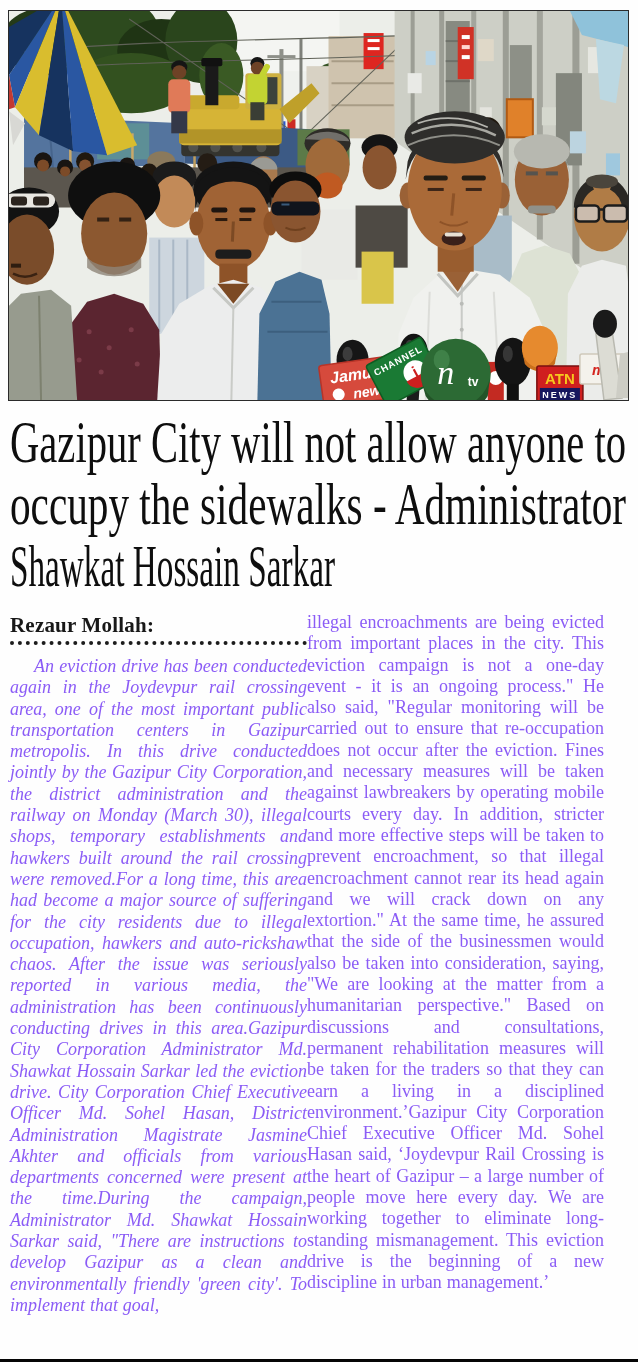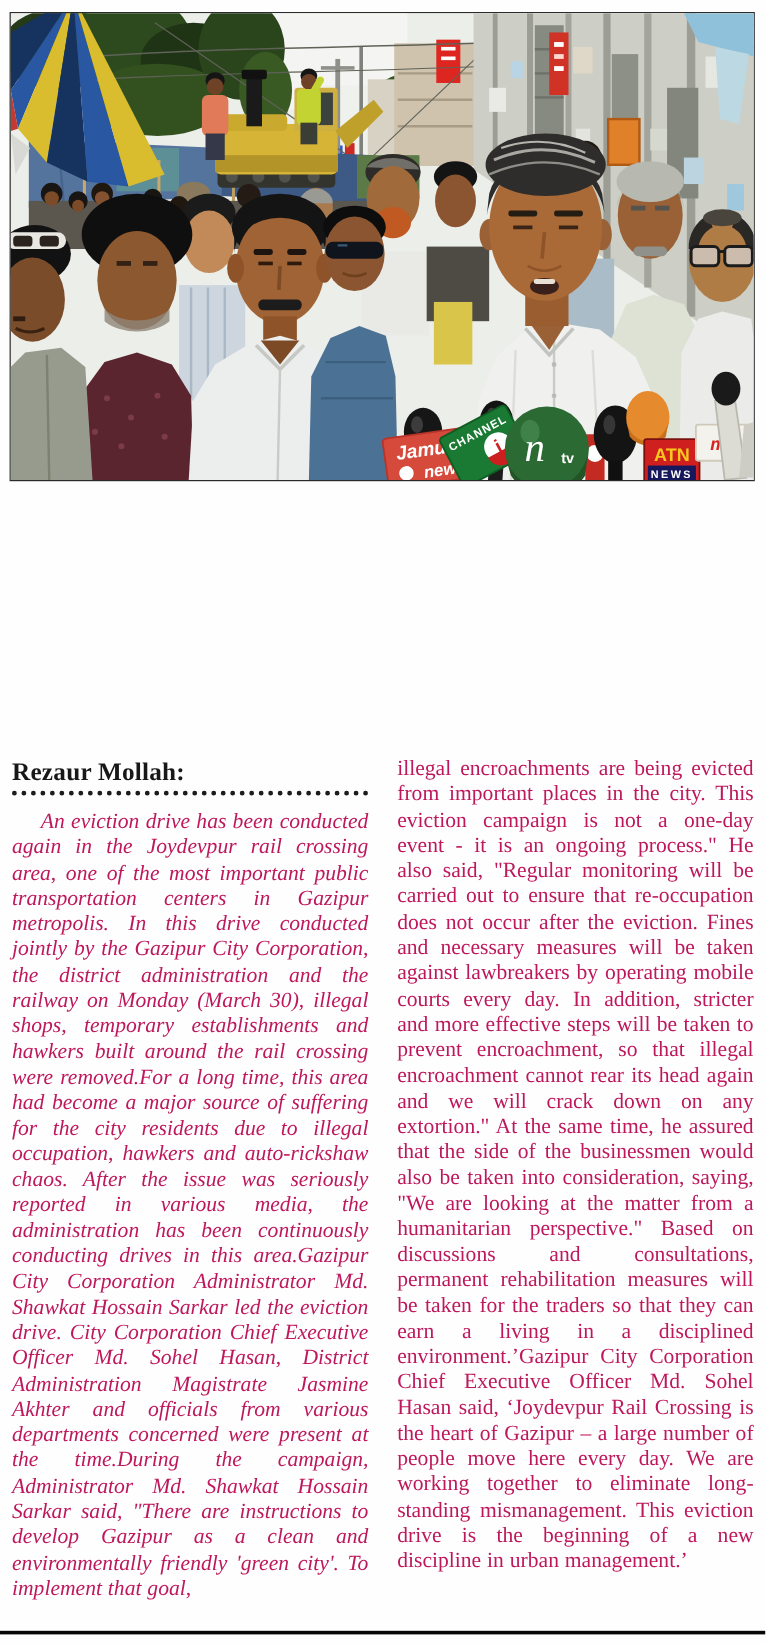--- a/index.html
+++ b/index.html
@@ -11,32 +11,32 @@
     position:absolute;left:8px;top:10px;width:621px;height:391px;
     border:1px solid #2b2b2b;box-sizing:border-box;background:#eceee9;
   }
   .photo-frame svg{display:block;width:100%;height:100%;}
   .headline{position:absolute;left:10px;top:406px;width:620px;height:196px;}
   .headline svg{display:block;}
   .headline text{
     font-family:"Liberation Serif",serif;fill:#0e0e0e;font-size:60px;
   }
   .content{
-    position:absolute;left:10px;top:630px;width:618px;
-    display:flex;gap:24px;
+    position:absolute;left:10px;top:612px;width:618px;
+    display:flex;
   }
   .col{width:297px;}
   .byline{
     font-weight:bold;font-size:21px;line-height:26px;color:#181818;
     letter-spacing:0.2px;
   }
   .dotted-rule{margin-top:3px;border-top:4px dotted #1c1c1c;height:0;width:100%;}
   .body-text{
     margin-top:11px;font-size:18px;line-height:21.3px;text-align:justify;
-    color:#be185d;word-spacing:0.4px;hyphens:auto;-webkit-hyphens:auto;
+    color:#8b5cf6;word-spacing:0.4px;hyphens:auto;-webkit-hyphens:auto;
   }
   .col-right .body-text{margin-top:0;}
   .indent{text-indent:24px;font-style:italic;}
   .bottom-rule{
     position:absolute;left:0;top:1359px;width:638px;height:0;
     border-top:3px solid #050505;
   }
   .flagtext{font-family:"Liberation Sans",sans-serif;}
 </style>
 </head>
@@ -376,20 +376,27 @@
           <text class="flagtext" x="600" y="363" font-size="15" font-weight="bold" font-style="italic" fill="#e8b61e">tv</text>
         </g>
 
         <polygon points="586,322 602,318 612,386 594,388" fill="#dcdcd4" stroke="#b9b9b0" stroke-width="1.5"></polygon>
         <ellipse cx="595" cy="312" rx="12" ry="14" fill="#1a1a1a"></ellipse>
         <polygon points="610,342 618,340 618,386 606,386" fill="#cdcdc5"></polygon>
       </g>
     </svg>
   </div>
 
+  <div class="headline">
+    <svg width="620" height="196" viewBox="0 0 620 196">
+      <text x="0" y="56" textLength="616" lengthAdjust="spacingAndGlyphs">Gazipur City will not allow anyone to</text>
+      <text x="0" y="118" textLength="616" lengthAdjust="spacingAndGlyphs">occupy the sidewalks - Administrator</text>
+      <text x="0" y="180" textLength="325" lengthAdjust="spacingAndGlyphs">Shawkat Hossain Sarkar</text>
+    </svg>
+  </div>
 
   <div class="content">
     <div class="col col-left">
       <div class="byline">Rezaur Mollah:</div>
       <div class="dotted-rule"></div>
       <div class="body-text indent">An eviction drive has been conducted again in the Joydevpur rail crossing area, one of the most important public transportation centers in Gazipur metropolis. In this drive conducted jointly by the Gazipur City Corporation, the district administration and the railway on Monday (March 30), illegal shops, temporary establishments and hawkers built around the rail crossing were removed.For a long time, this area had become a major source of suffering for the city residents due to illegal occupation, hawkers and auto-rickshaw chaos. After the issue was seriously reported in various media, the administration has been continuously conducting drives in this area.Gazipur City Corporation Administrator Md. Shawkat Hossain Sarkar led the eviction drive. City Corporation Chief Executive Officer Md. Sohel Hasan, District Administration Magistrate Jasmine Akhter and officials from various departments concerned were present at the time.During the campaign, Administrator Md. Shawkat Hossain Sarkar said, "There are instructions to develop Gazipur as a clean and environmentally friendly 'green city'. To implement that goal,</div>
     </div>
     <div class="col col-right">
       <div class="body-text">illegal encroachments are being evicted from important places in the city. This eviction campaign is not a one-day event - it is an ongoing process." He also said, "Regular monitoring will be carried out to ensure that re-occupation does not occur after the eviction. Fines and necessary measures will be taken against lawbreakers by operating mobile courts every day. In addition, stricter and more effective steps will be taken to prevent encroachment, so that illegal encroachment cannot rear its head again and we will crack down on any extortion." At the same time, he assured that the side of the businessmen would also be taken into consideration, saying, "We are looking at the matter from a humanitarian perspective." Based on discussions and consultations, permanent rehabilitation measures will be taken for the traders so that they can earn a living in a disciplined environment.’Gazipur City Corporation Chief Executive Officer Md. Sohel Hasan said, ‘Joydevpur Rail Crossing is the heart of Gazipur – a large number of people move here every day. We are working together to eliminate long-standing mismanagement. This eviction drive is the beginning of a new discipline in urban management.’</div>
     </div>

